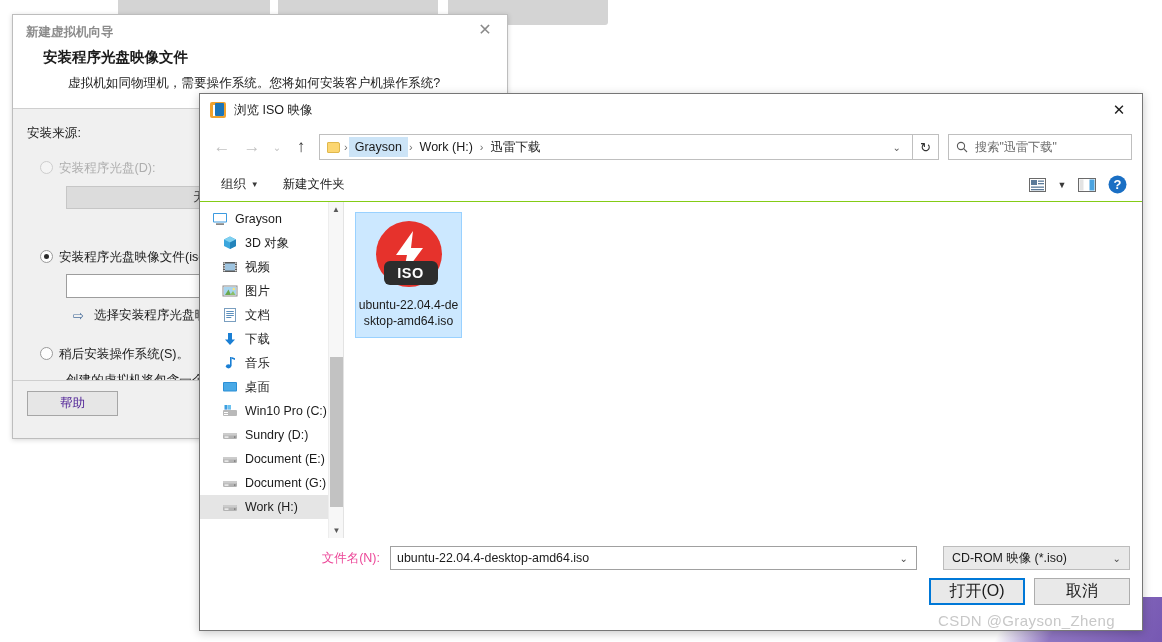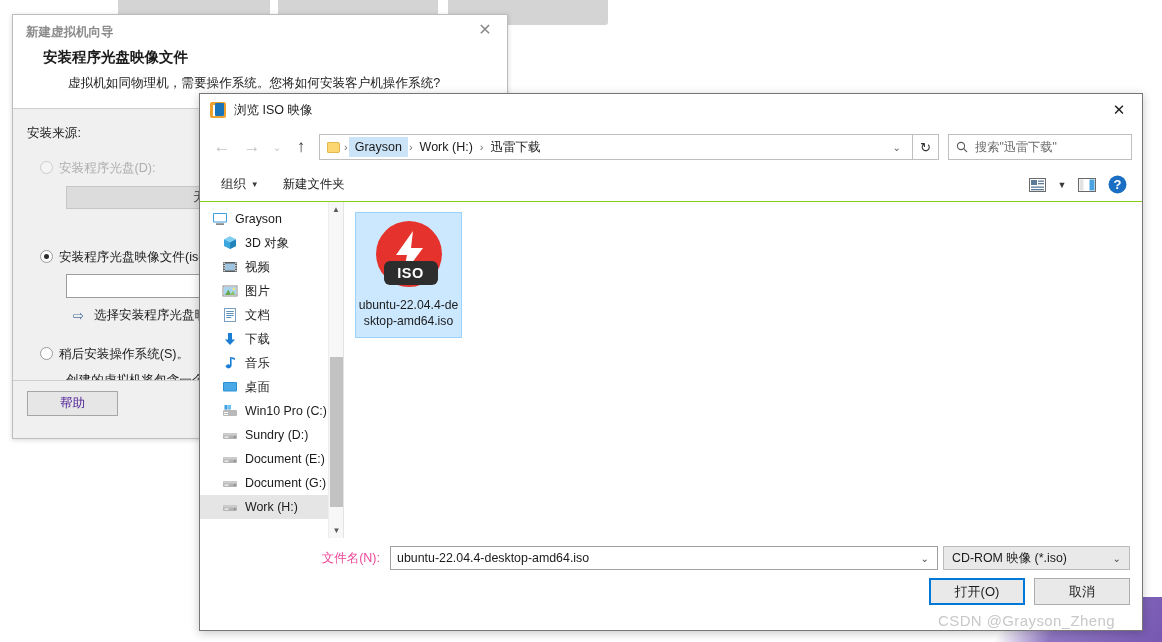--- a/index.html
+++ b/index.html
@@ -205,31 +205,31 @@
     background: #ffffff;
   }
   .fn-label { font-size: 12.5px; color: #ec4899; width: 190px; text-align: right; padding-right: 10px; }
   .fn-input {
     flex: 1; height: 24px; border: 1px solid #a0a0a0; background: #ffffff;
     display: flex; align-items: center; padding-left: 6px;
   }
   .fn-value { font-size: 12.4px; color: #1b1b1b; flex: 1; }
   .fn-caret { font-size: 10px; color: #4a4a4a; padding: 0 8px; }
   .filter-combo {
-    width: 187px; height: 24px; margin-left: 5px;
+    width: 187px; height: 24px; margin-left: 26px;
     border: 1px solid #bcbcbc; background: #e9e9e9;
     display: flex; align-items: center; padding-left: 8px;
   }
   .filter-val { font-size: 12.4px; color: #1b1b1b; flex: 1; }
 
   .fd-actions { height: 52px; display: flex; justify-content: flex-end; align-items: flex-start; padding-right: 12px; }
   .act-btn {
     width: 96px; height: 27px; margin-left: 9px;
     background: #e9e9e9; border: 1px solid #adadad;
-    font-size: 13px; color: #1b1b1b; font-family: inherit;
+    font-size: 16px; color: #1b1b1b; font-family: inherit;
     display: flex; align-items: center; justify-content: center;
   }
   .act-btn.focused { border: 2px solid #0078d7; background: #e9e9e9; }
 
   .watermark {
     position: absolute; left: 938px; top: 612px;
     font-size: 15px; color: #c8c8c8; letter-spacing: 0.4px;
     white-space: nowrap;
   }
 </style>

